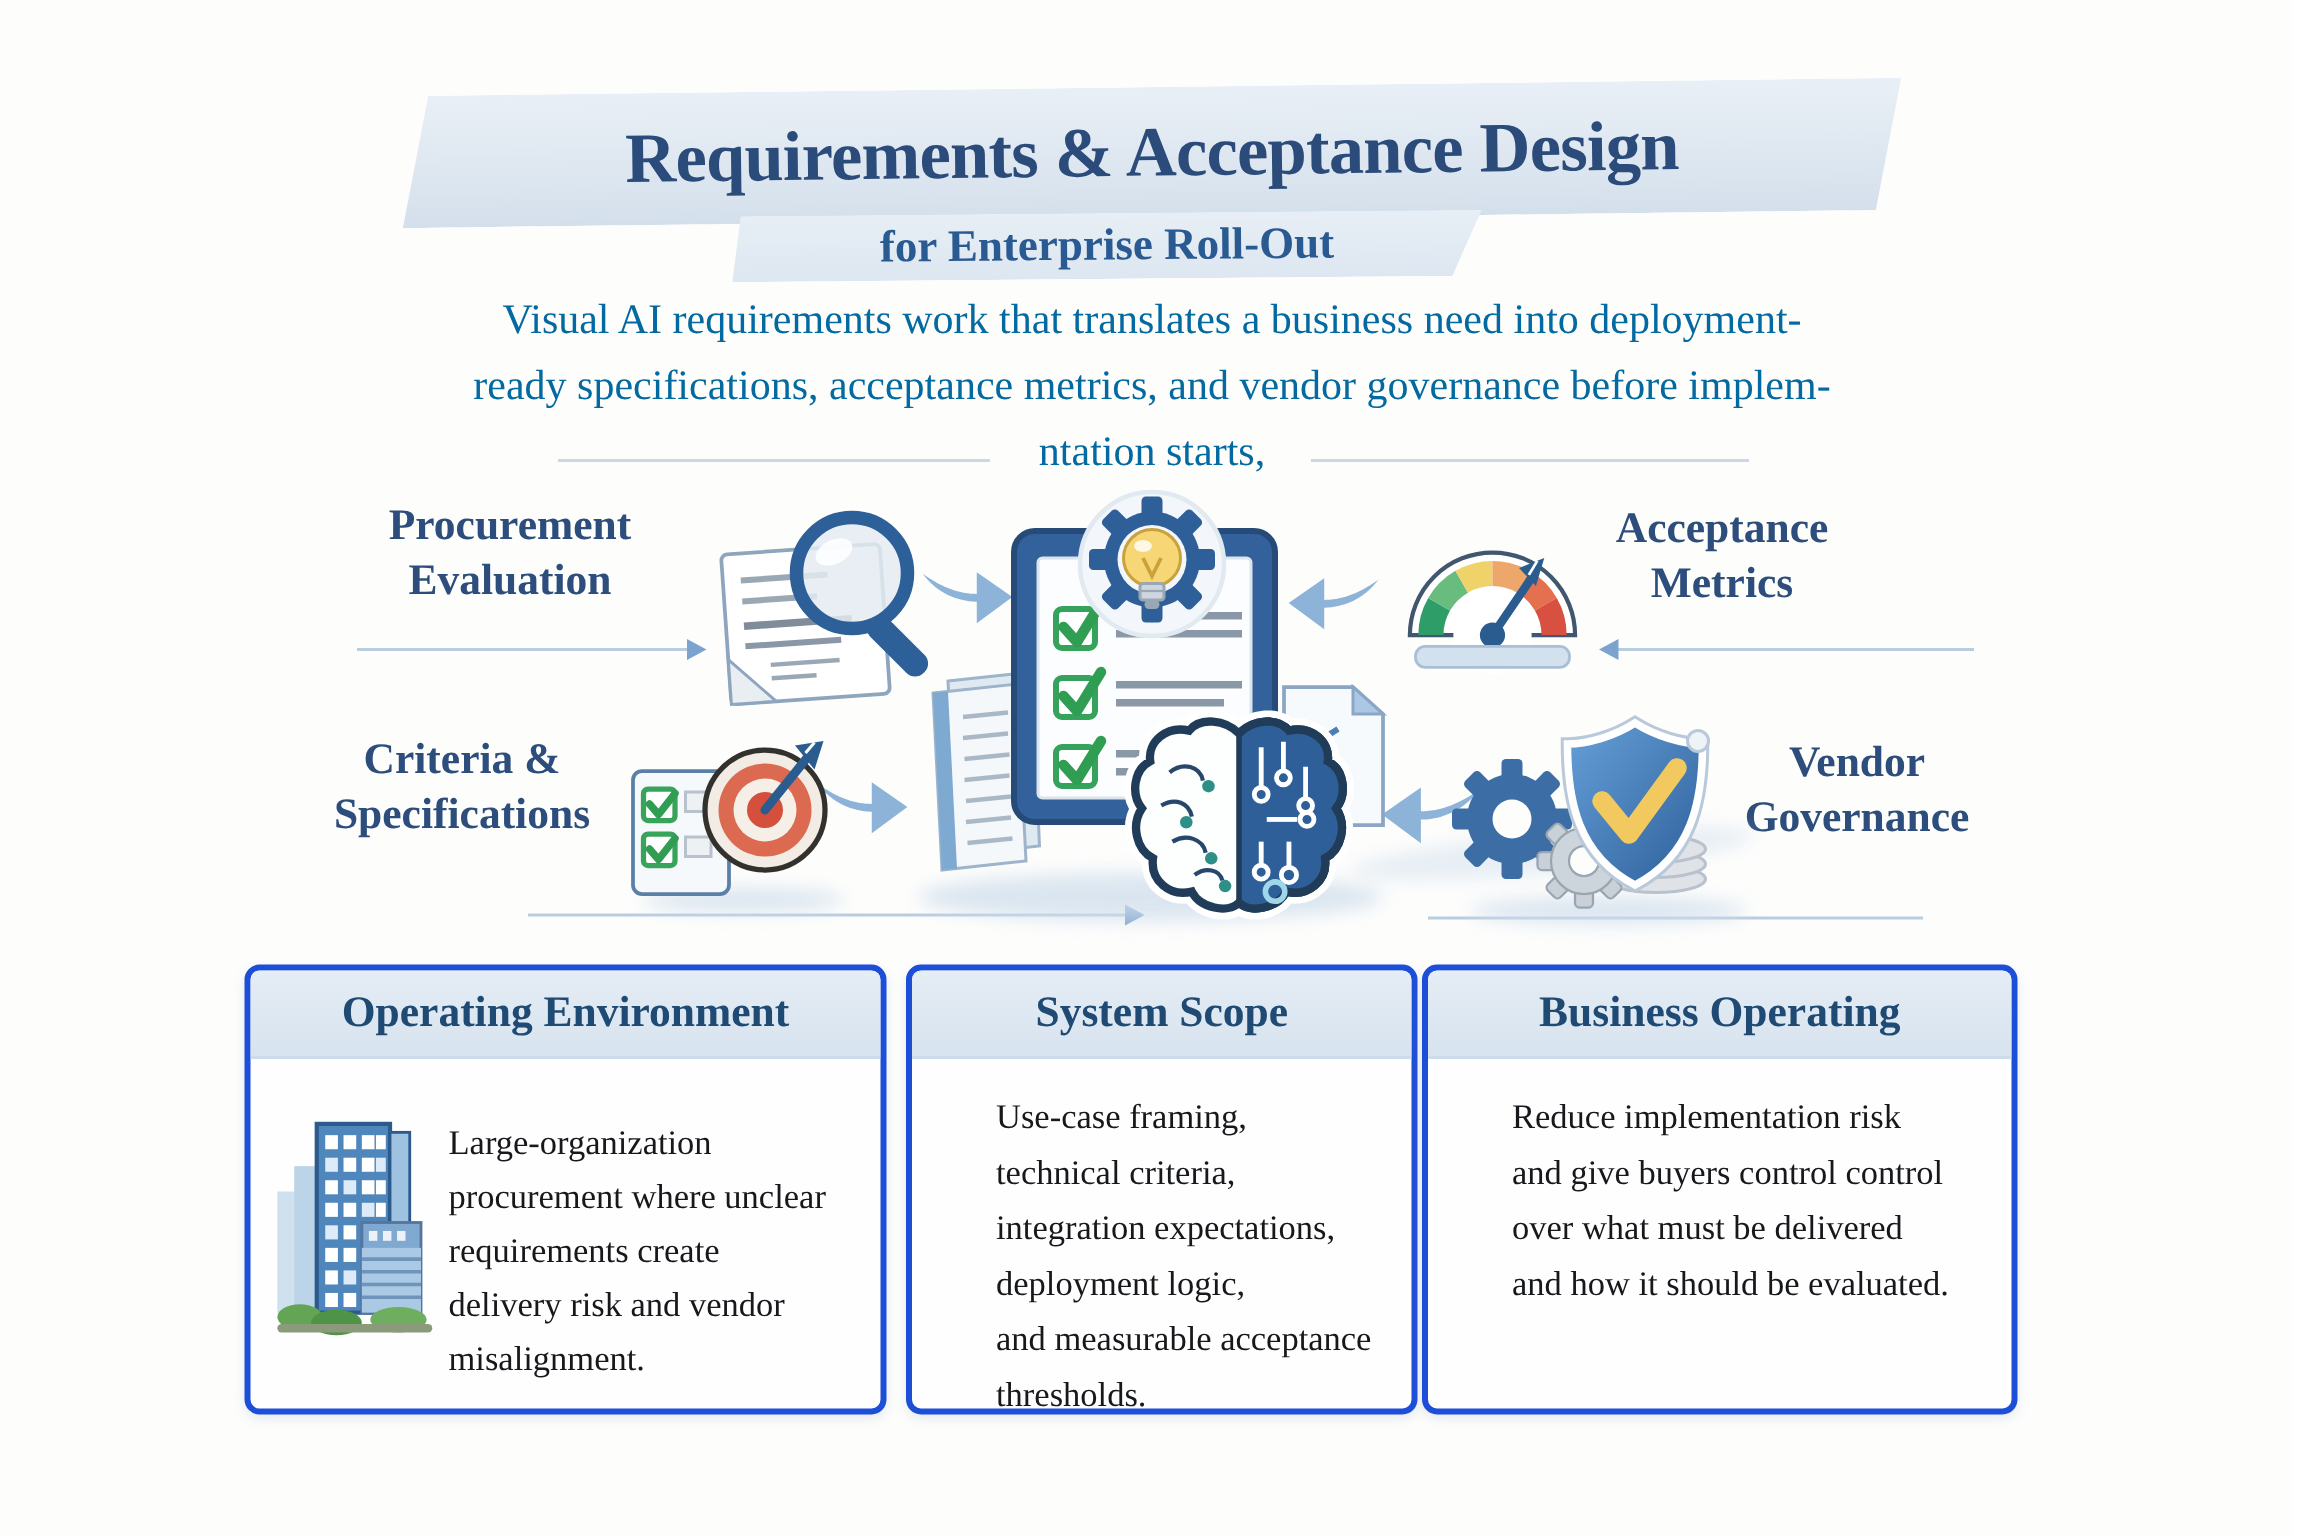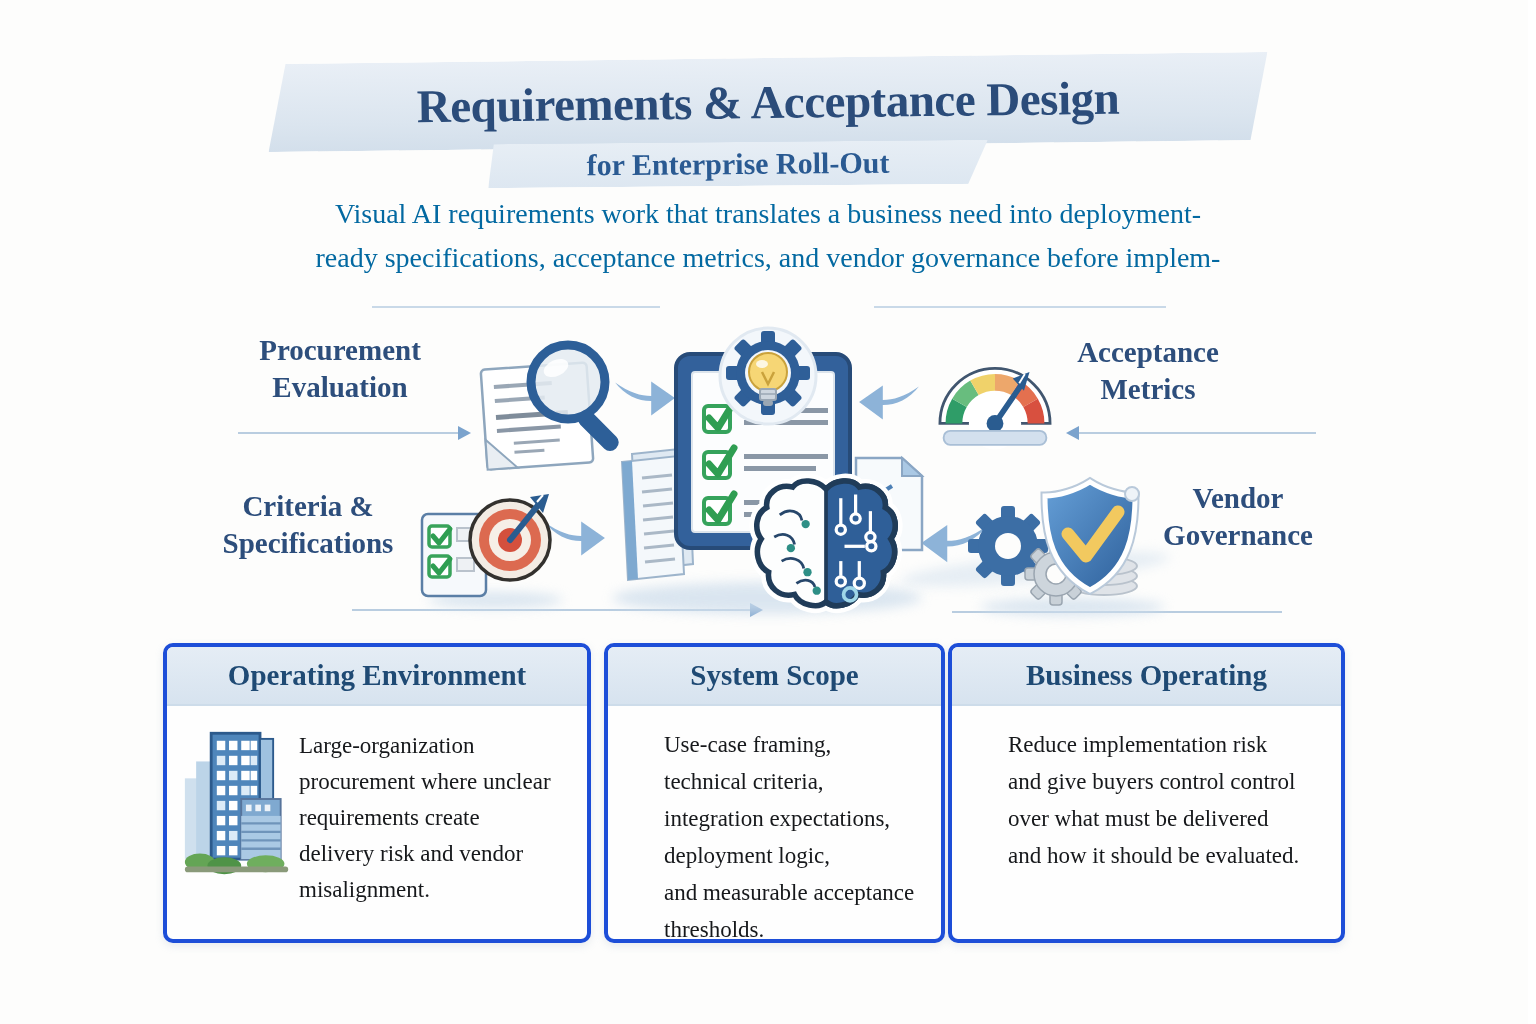--- a/index.html
+++ b/index.html
@@ -33,50 +33,51 @@
   .flip{transform:scaleX(-1);}
   
   .shadow{background:#cfdeec;border-radius:50%;filter:blur(6px);opacity:.75;}
   
   .card{top:643px;height:292px;background:#fefefe;border:4px solid #1d4ed8;border-radius:10px;
     box-shadow:0 3px 8px rgba(140,160,185,.20);overflow:hidden;}
   .card-h{height:57px;background:linear-gradient(180deg,#e5edf5,#d7e3ef);border-bottom:2px solid #cddceา;
     border-bottom:2px solid #cddcea;display:flex;align-items:center;justify-content:center;}
   .card-h span{font-size:29px;font-weight:800;color:#1f4a74;}
   .card-b{font-size:23px;line-height:37px;color:#16181b;white-space:pre;padding:20px 8px 0 20px;margin-left:36px;}
-  .card1-body{display:flex;padding:14px 0 0 16px;}
+  .card1-body{display:flex;padding:14px 0 0 16px;margin-top:16px;}
   .card1-text{font-size:23px;line-height:36px;color:#16181b;white-space:pre;padding:8px 0 0 8px;}
   svg{overflow:visible;}
 </style>
 </head>
 <body>
 
 <div id="stage">
 
   <div class="abs banner-main">
     <span>Requirements &amp; Acceptance Design</span>
   </div>
   <div class="abs banner-sub">
     <span>for Enterprise Roll-Out</span>
   </div>
 
   <div class="abs intro">
     <div>Visual AI requirements work that translates a business need into deployment-</div>
     <div>ready specifications, acceptance metrics, and vendor governance before implem-</div>
+    <div>ntation starts,</div>
   </div>
   <div class="abs rule" style="left:372px;top:306px;width:288px;"></div>
   <div class="abs rule" style="left:874px;top:306px;width:292px;"></div>
 
   <div class="abs dlabel" style="left:215px;top:332px;width:250px;">Procurement
 Evaluation</div>
   <div class="abs dlabel" style="left:198px;top:488px;width:220px;">Criteria &amp;
 Specifications</div>
   <div class="abs dlabel" style="left:1038px;top:334px;width:220px;">Acceptance
 Metrics</div>
-  <div class="abs dlabel" style="left:1128px;top:480px;width:220px;">Vendor
+  <div class="abs dlabel" style="left:1128px;top:490px;width:220px;">Vendor
 Governance</div>
 
   <div class="abs thin" style="left:238px;top:432px;width:222px;"></div>
   <div class="abs tri-r" style="left:458px;top:426px;"></div>
   <div class="abs thin" style="left:1078px;top:432px;width:238px;"></div>
   <div class="abs tri-l" style="left:1066px;top:426px;"></div>
   <div class="abs thin" style="left:352px;top:609px;width:400px;"></div>
   <div class="abs tri-r" style="left:750px;top:603px;"></div>
   <div class="abs thin" style="left:952px;top:611px;width:330px;"></div>
 

